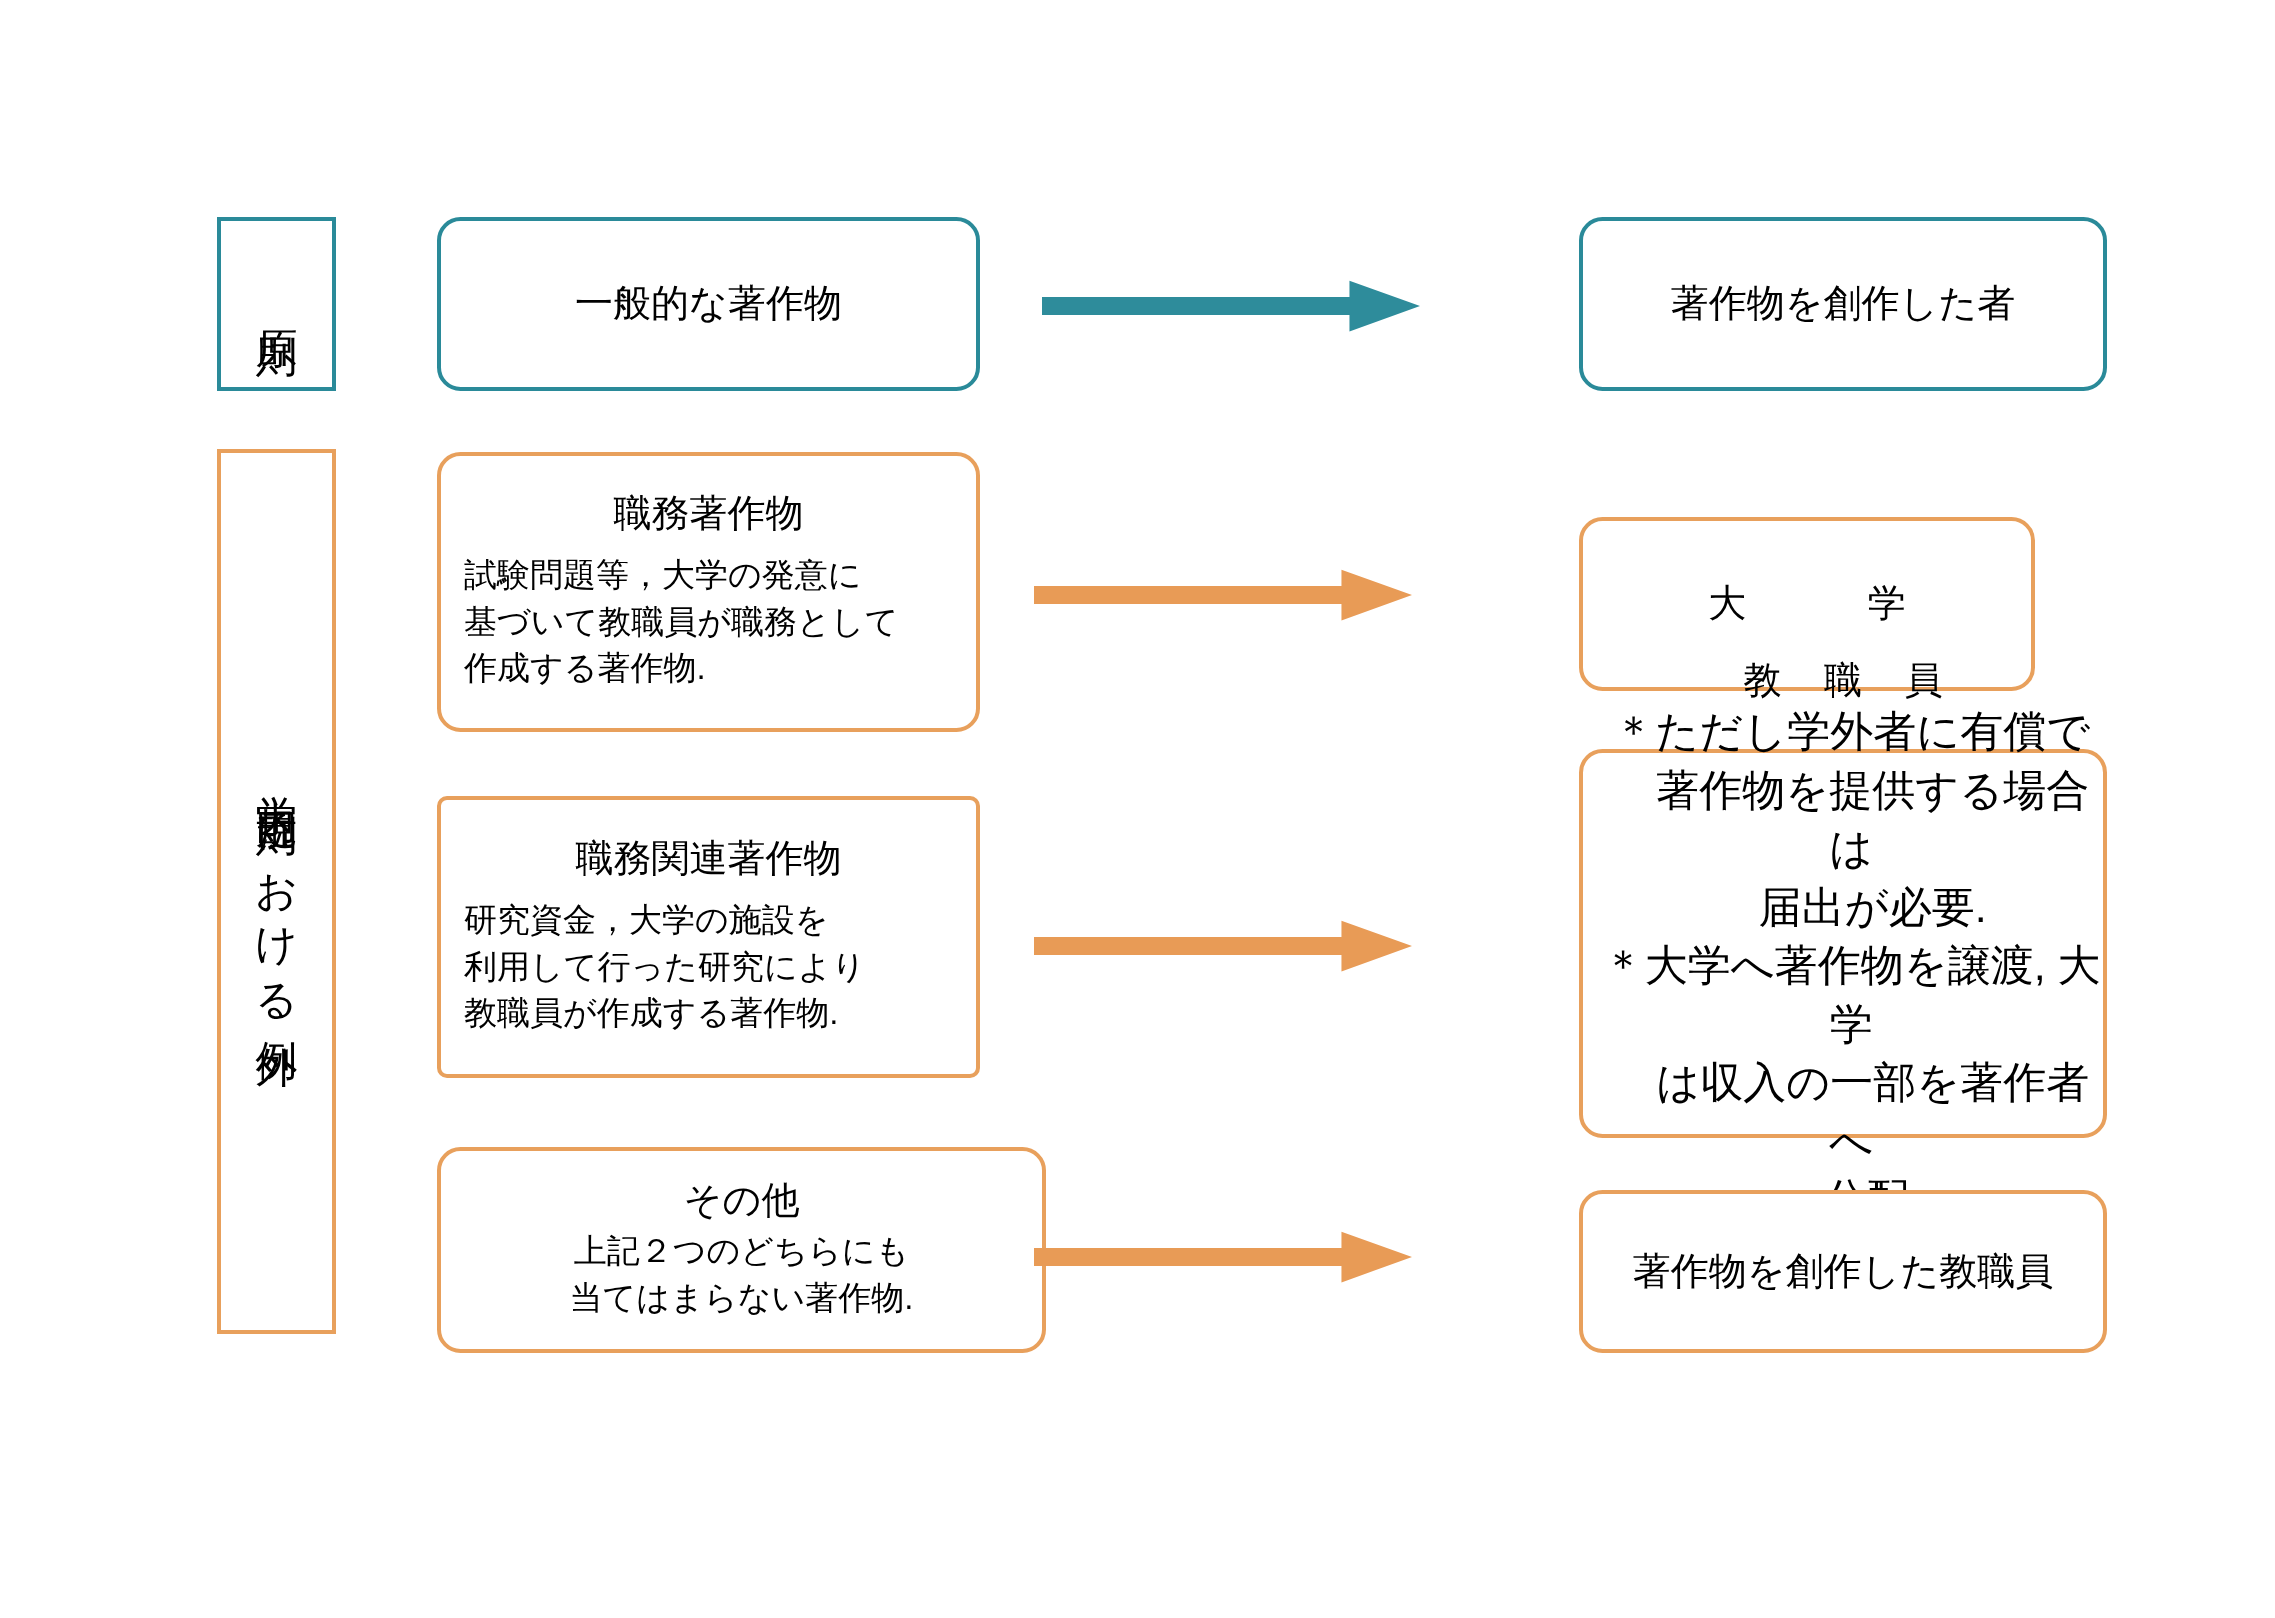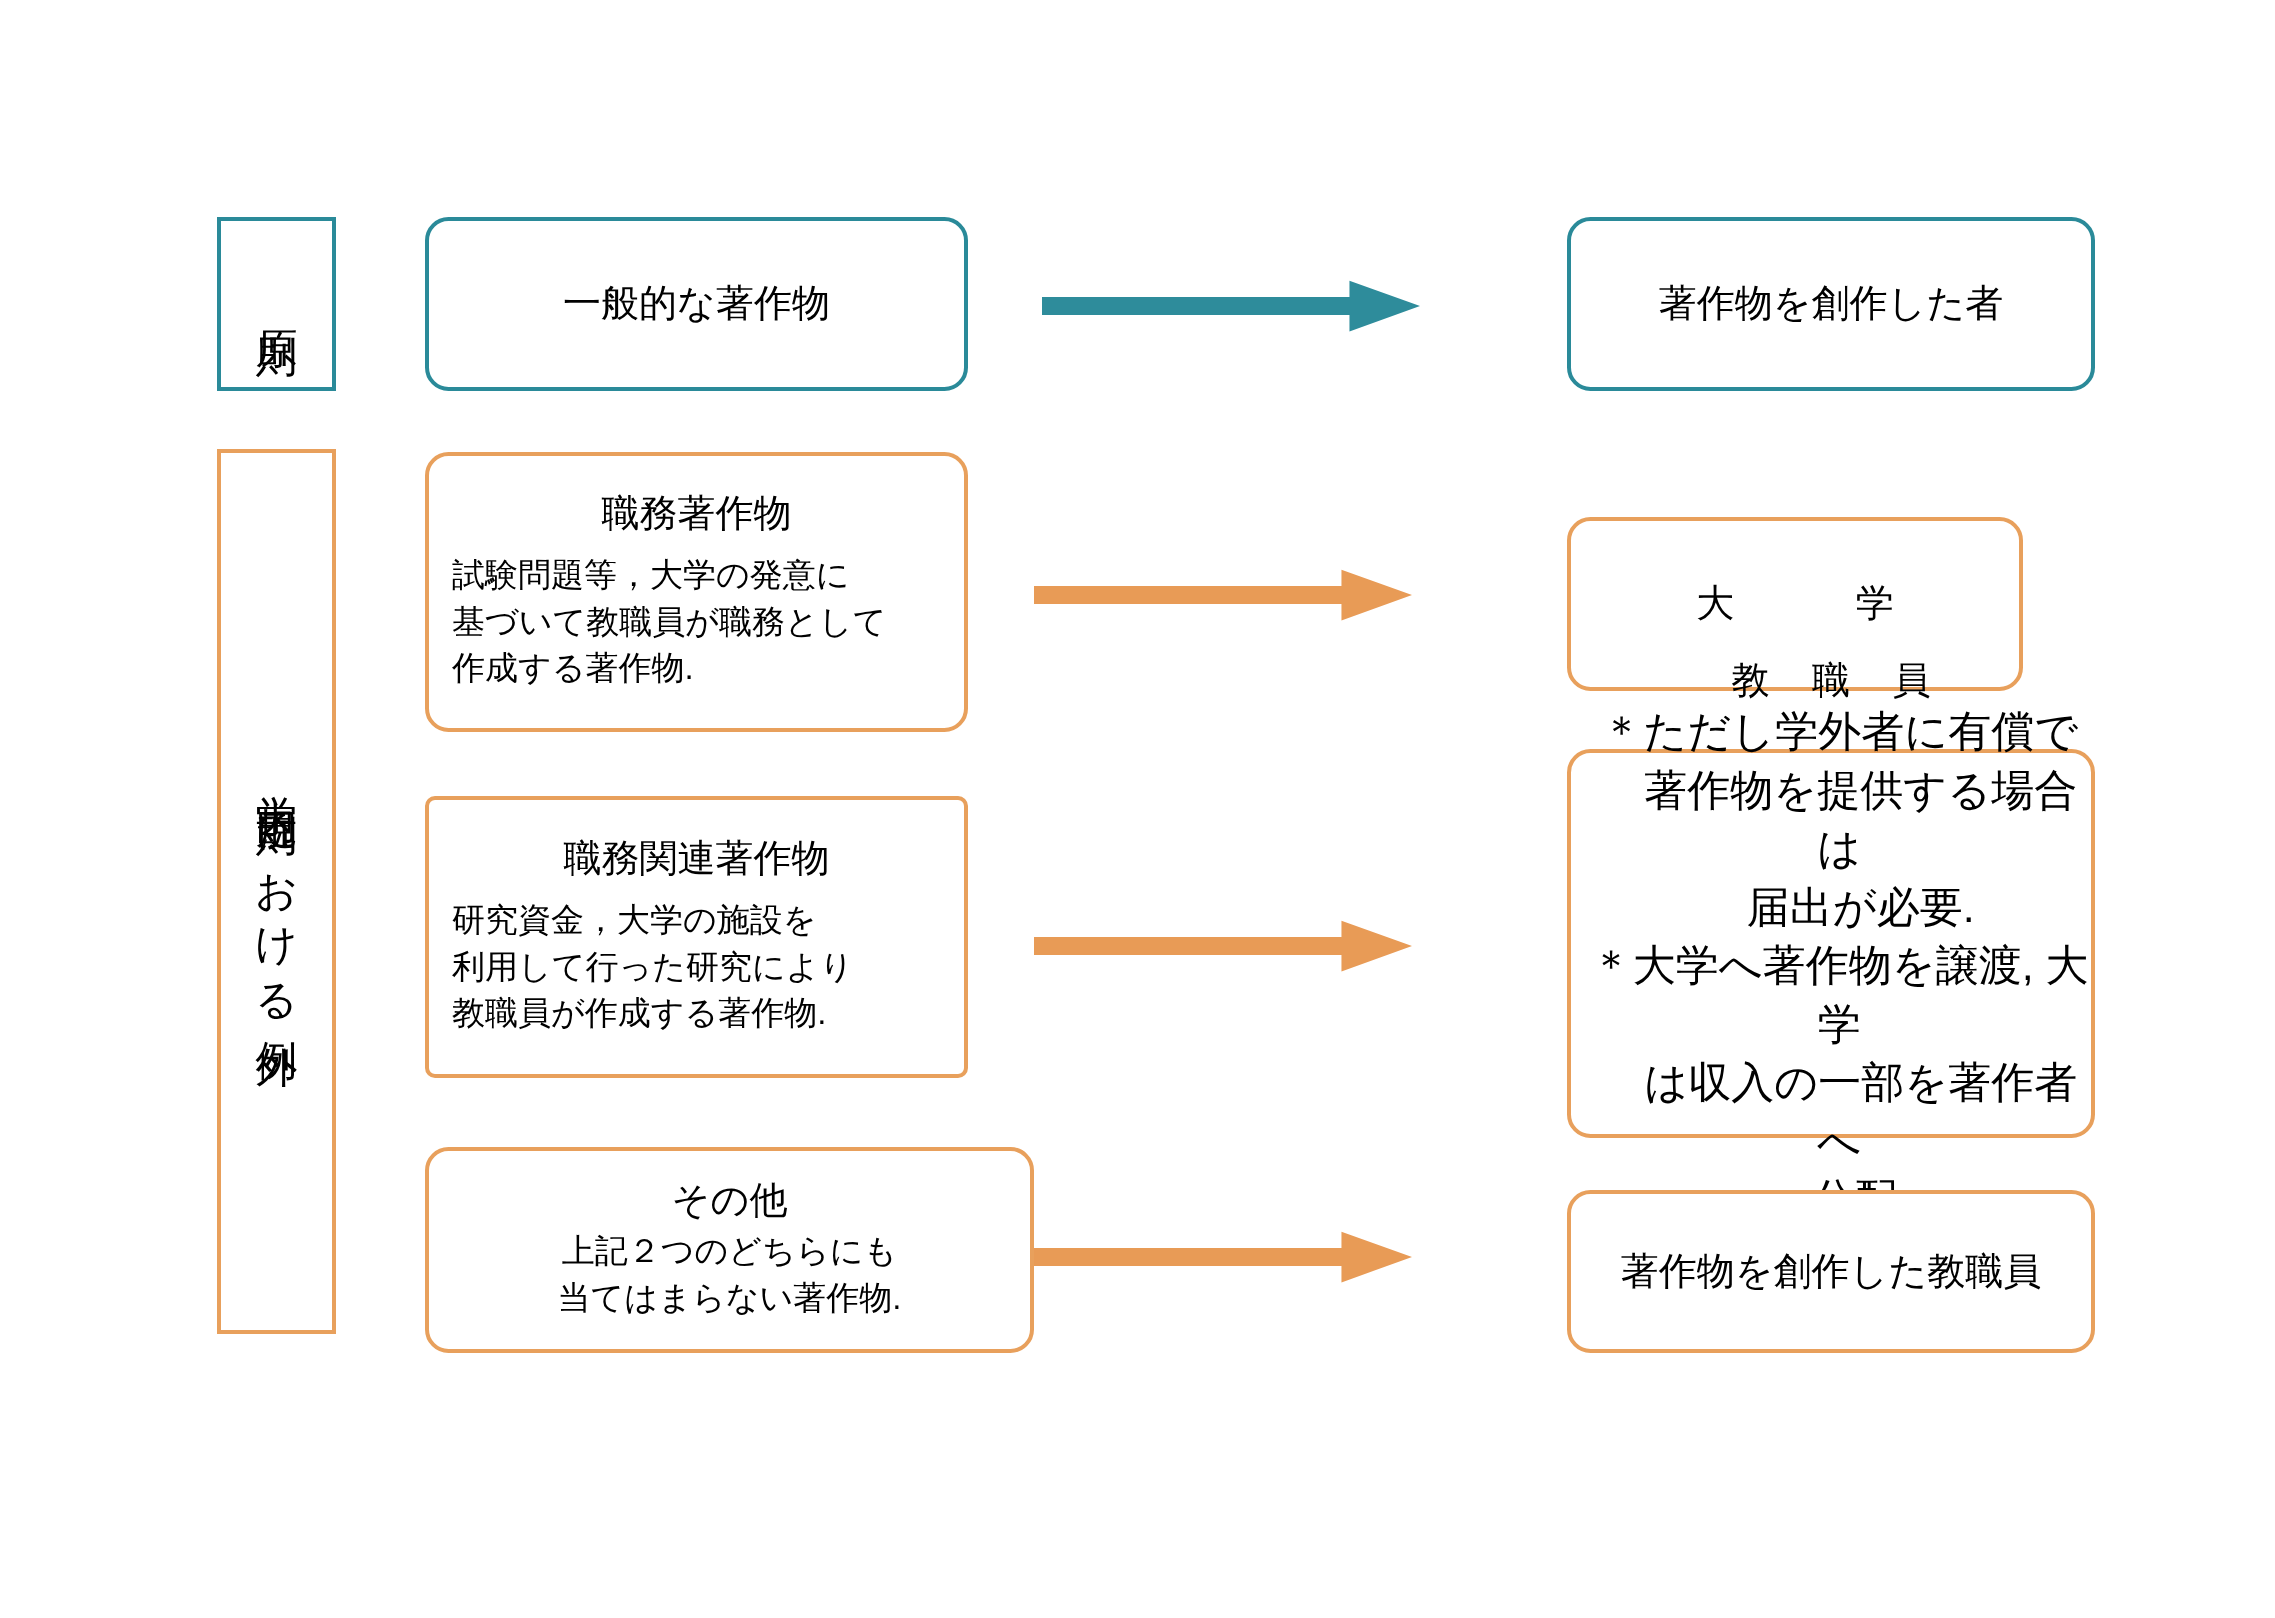--- a/index.html
+++ b/index.html
@@ -56,20 +56,21 @@
   
   .card {
     position: absolute;
     box-sizing: border-box;
     background: #ffffff;
     border-radius: 23.5px;
     display: flex;
     flex-direction: column;
     align-items: center;
     justify-content: center;
+    margin-left: 12px;
   }
   .card.teal   { border: 4.5px solid #2A8A99; }
   .card.orange { border: 4.5px solid #E8A05C; }
 
   .card .heading {
     font-size: 38px;
     line-height: 1.15;
     text-align: center;
     white-space: nowrap;
   }

